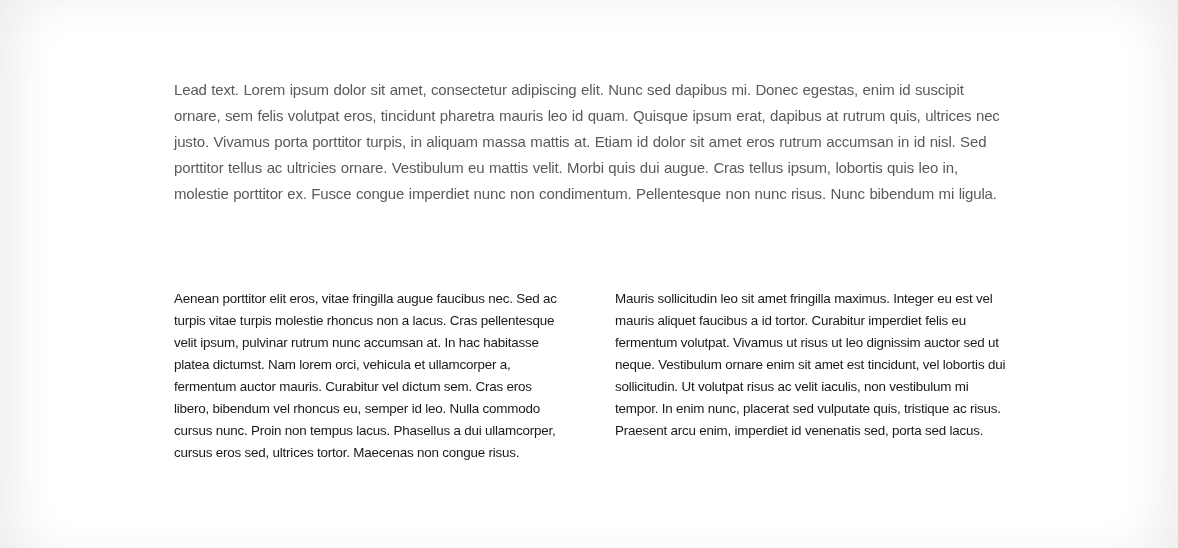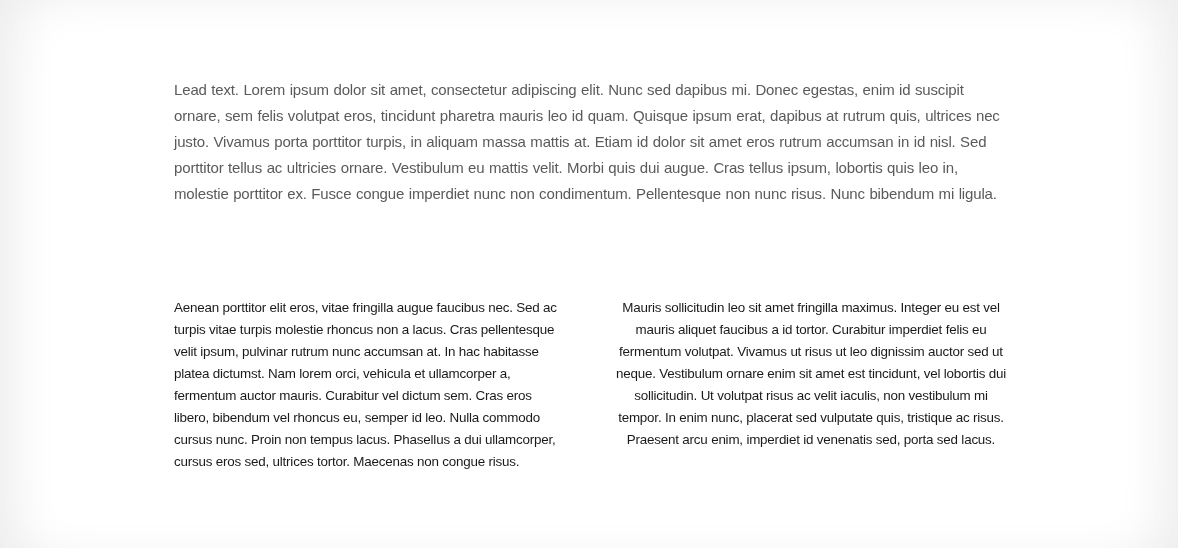--- a/index.html
+++ b/index.html
@@ -33,36 +33,35 @@
       font-family: "Liberation Sans", sans-serif;
       font-size: 15px;
       line-height: 26px;
       color: #5a5a5a;
       margin: 0;
       letter-spacing: -0.15px;
       word-spacing: 0.5px;
     }
     .col {
       position: absolute;
-      top: 297px;
+      top: 288px;
       font-family: "Liberation Sans", sans-serif;
       font-size: 13.4px;
       line-height: 22px;
       color: #1a1a1a;
       margin: 0;
       letter-spacing: -0.2px;
     }
     .col-left {
       left: 174px;
       width: 392px;
     }
     .col-right {
       left: 615px;
       width: 392px;
-      text-align: center;
     }
   </style>
 </head>
 <body>
 
 <div class="frame">
   <div class="page"></div>
 
   <p class="lead">Lead text. Lorem ipsum dolor sit amet, consectetur adipiscing elit. Nunc sed dapibus mi. Donec egestas, enim id suscipit ornare, sem felis volutpat eros, tincidunt pharetra mauris leo id quam. Quisque ipsum erat, dapibus at rutrum quis, ultrices nec justo. Vivamus porta porttitor turpis, in aliquam massa mattis at. Etiam id dolor sit amet eros rutrum accumsan in id nisl. Sed porttitor tellus ac ultricies ornare. Vestibulum eu mattis velit. Morbi quis dui augue. Cras tellus ipsum, lobortis quis leo in, molestie porttitor ex. Fusce congue imperdiet nunc non condimentum. Pellentesque non nunc risus. Nunc bibendum mi ligula.</p>
 

